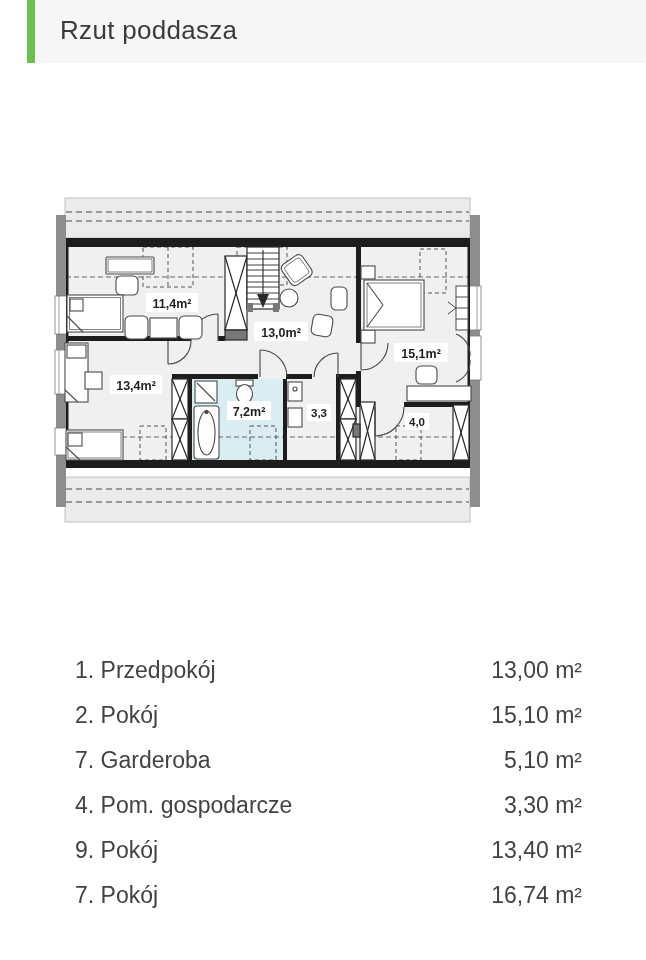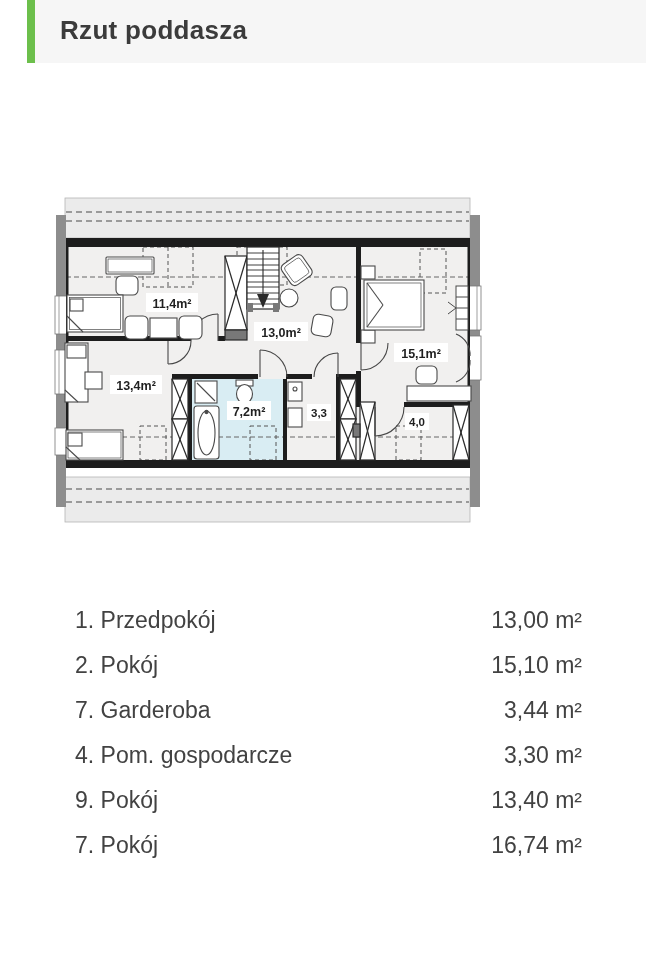--- a/index.html
+++ b/index.html
@@ -2,27 +2,27 @@
 <html><head>
 <meta charset="utf-8">
 <style>
   html,body{margin:0;padding:0;background:#fff;}
   .page{position:relative;width:646px;height:960px;background:#ffffff;overflow:hidden;
         font-family:"Liberation Sans",sans-serif;}
   
   .header{position:absolute;left:27px;top:0;right:0;height:63px;background:#f6f6f6;}
   .header .accent{position:absolute;left:0;top:0;width:8px;height:63px;background:#6cbf4b;}
   .header .title{position:absolute;left:33px;top:0;height:63px;line-height:60px;
-                 font-size:26px;font-weight:700;color:#3b3b3b;letter-spacing:.3px;}
+                 font-size:26px;font-weight:400;color:#3b3b3b;letter-spacing:.3px;}
   
   .plan{position:absolute;left:40px;top:190px;width:450px;height:345px;}
   .plan svg{display:block;width:100%;height:100%;}
   .plan text{font-family:"Liberation Sans",sans-serif;font-weight:700;fill:#1f1f1f;}
   
-  .room-list{position:absolute;left:75px;right:64px;top:598px;color:#424242;}
+  .room-list{position:absolute;left:75px;right:64px;top:648px;color:#424242;}
   .room-row{display:flex;justify-content:space-between;align-items:center;height:45px;
             font-size:23px;}
   .room-row .area{white-space:nowrap;}
 </style>
 </head>
 <body>
 
 <div class="page">
 
   <div class="header">
@@ -258,21 +258,21 @@
     <div class="room-row">
       <span>1. Przedpokój</span>
       <span class="area">13,00 m²</span>
     </div>
     <div class="room-row">
       <span>2. Pokój</span>
       <span class="area">15,10 m²</span>
     </div>
     <div class="room-row">
       <span>7. Garderoba</span>
-      <span class="area">3,44 m²</span>
+      <span class="area">5,10 m²</span>
     </div>
     <div class="room-row">
       <span>4. Pom. gospodarcze</span>
       <span class="area">3,30 m²</span>
     </div>
     <div class="room-row">
       <span>9. Pokój</span>
       <span class="area">13,40 m²</span>
     </div>
     <div class="room-row">

